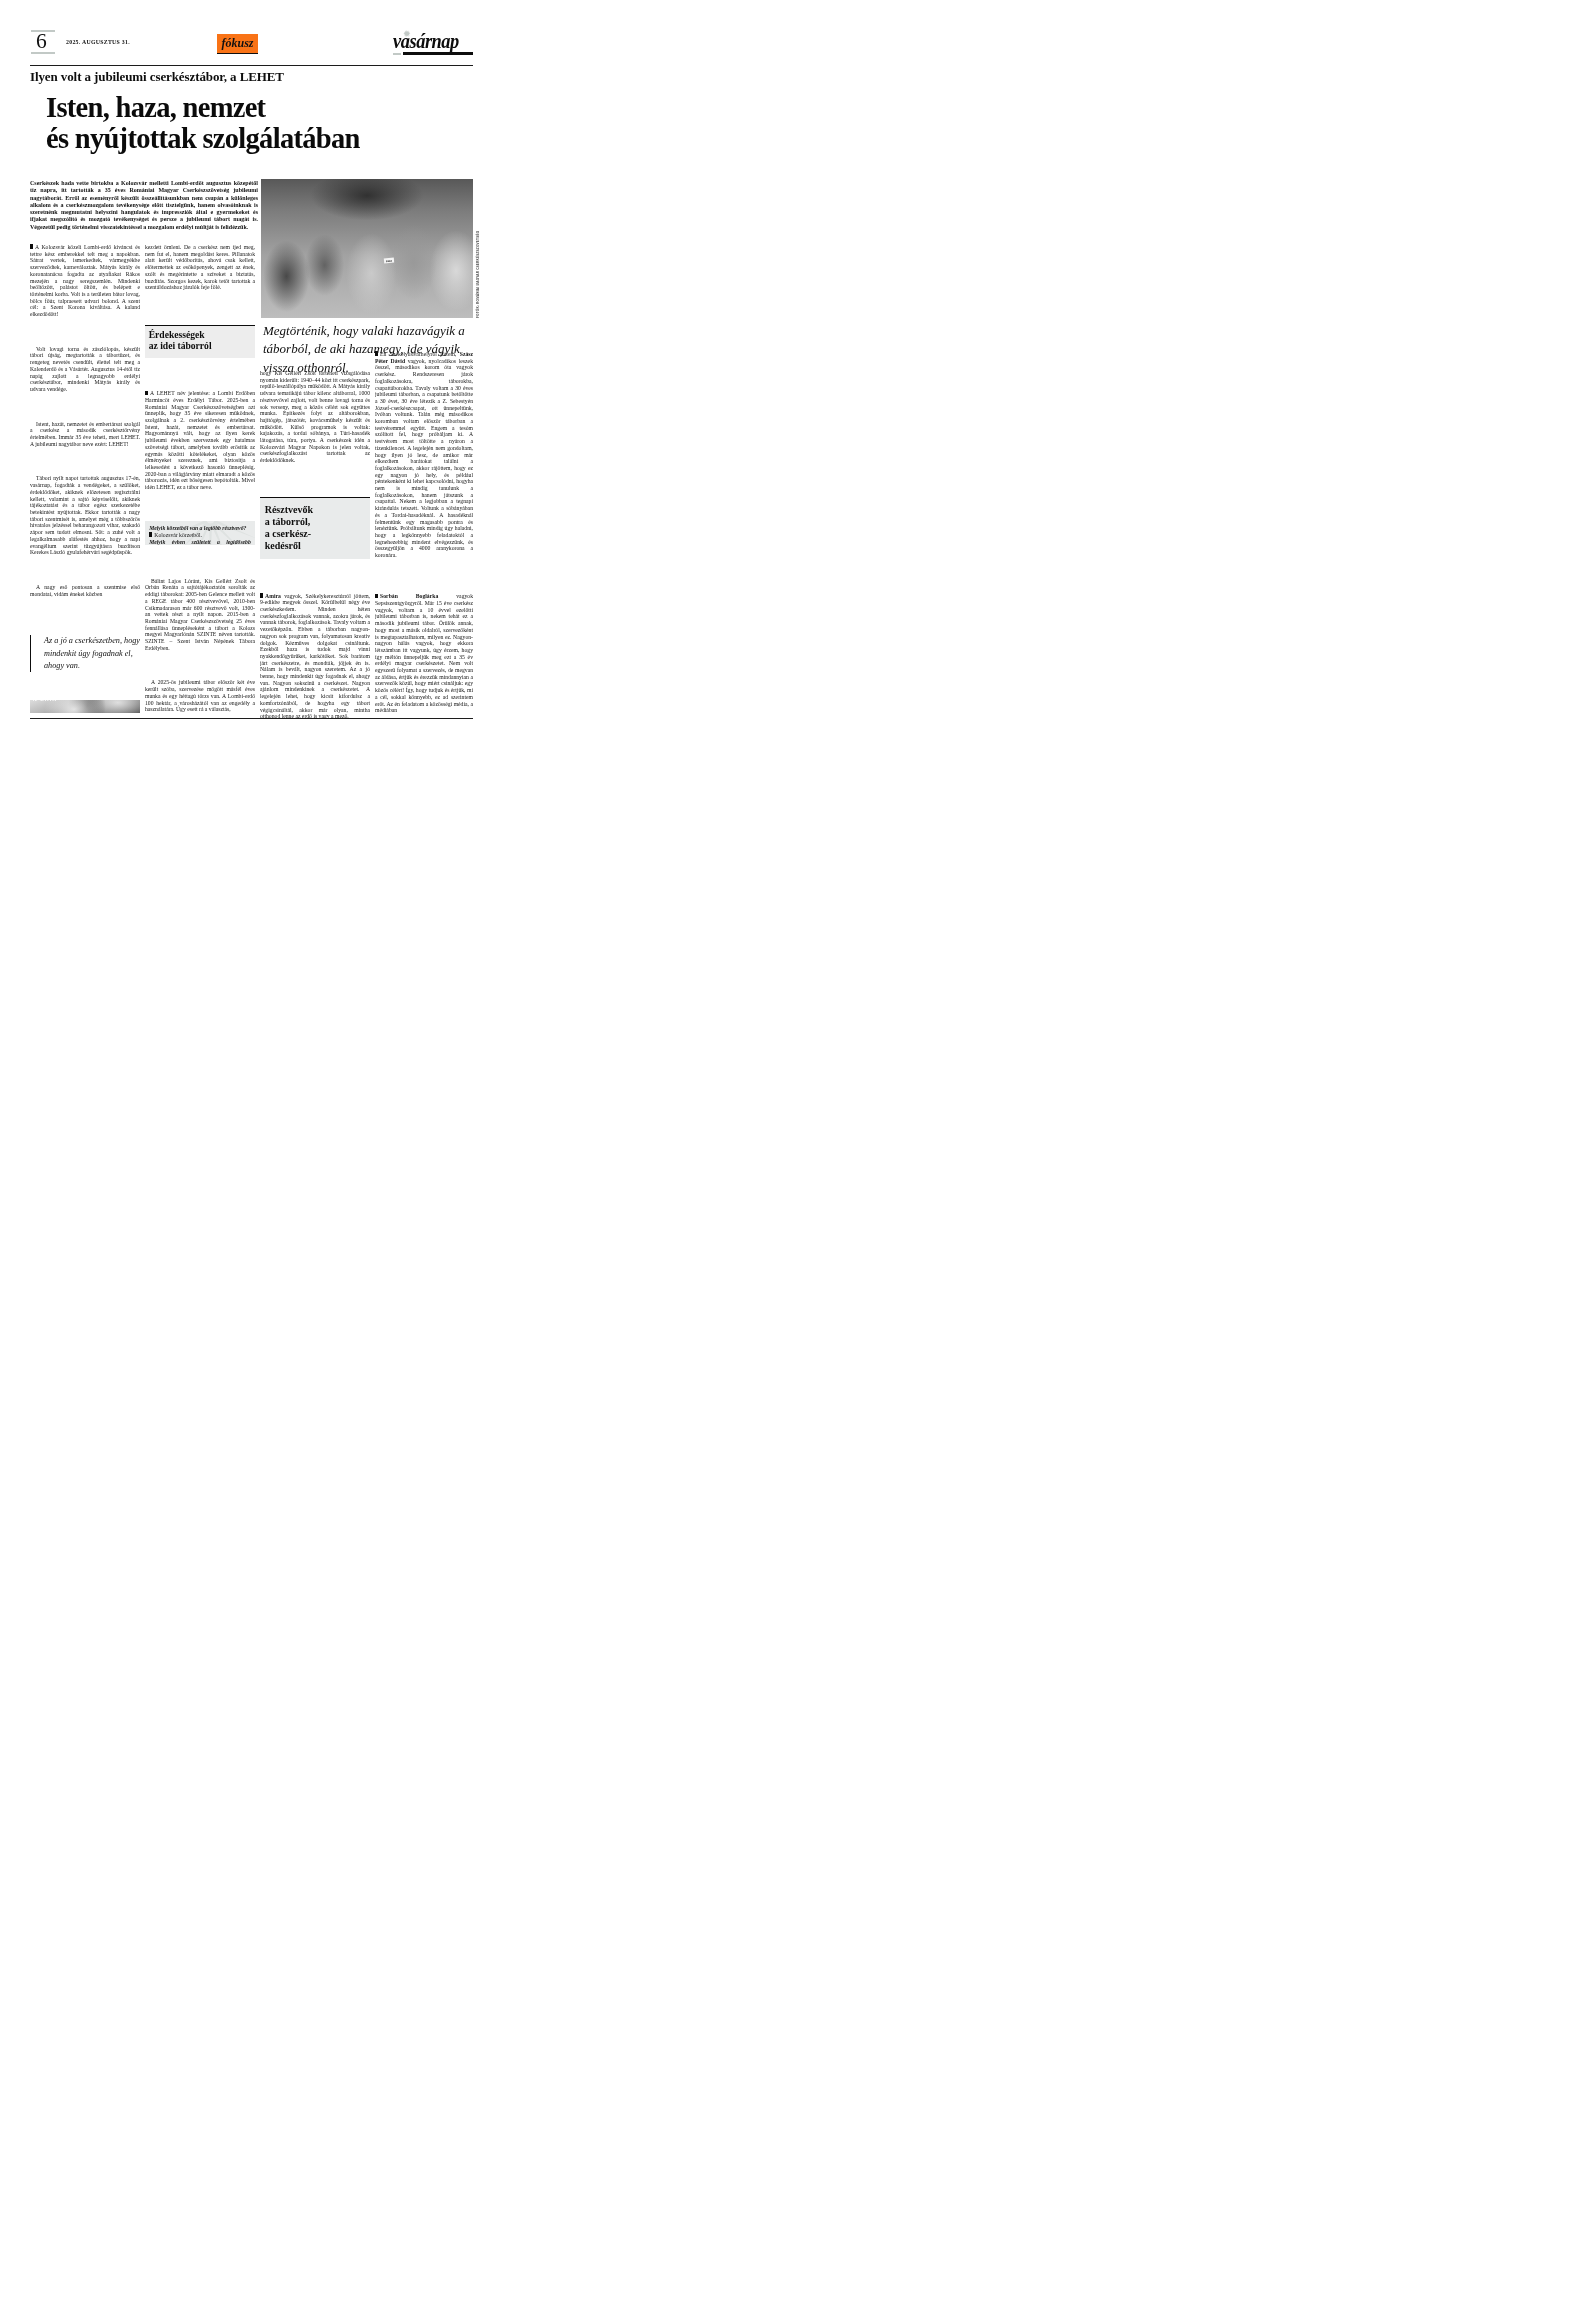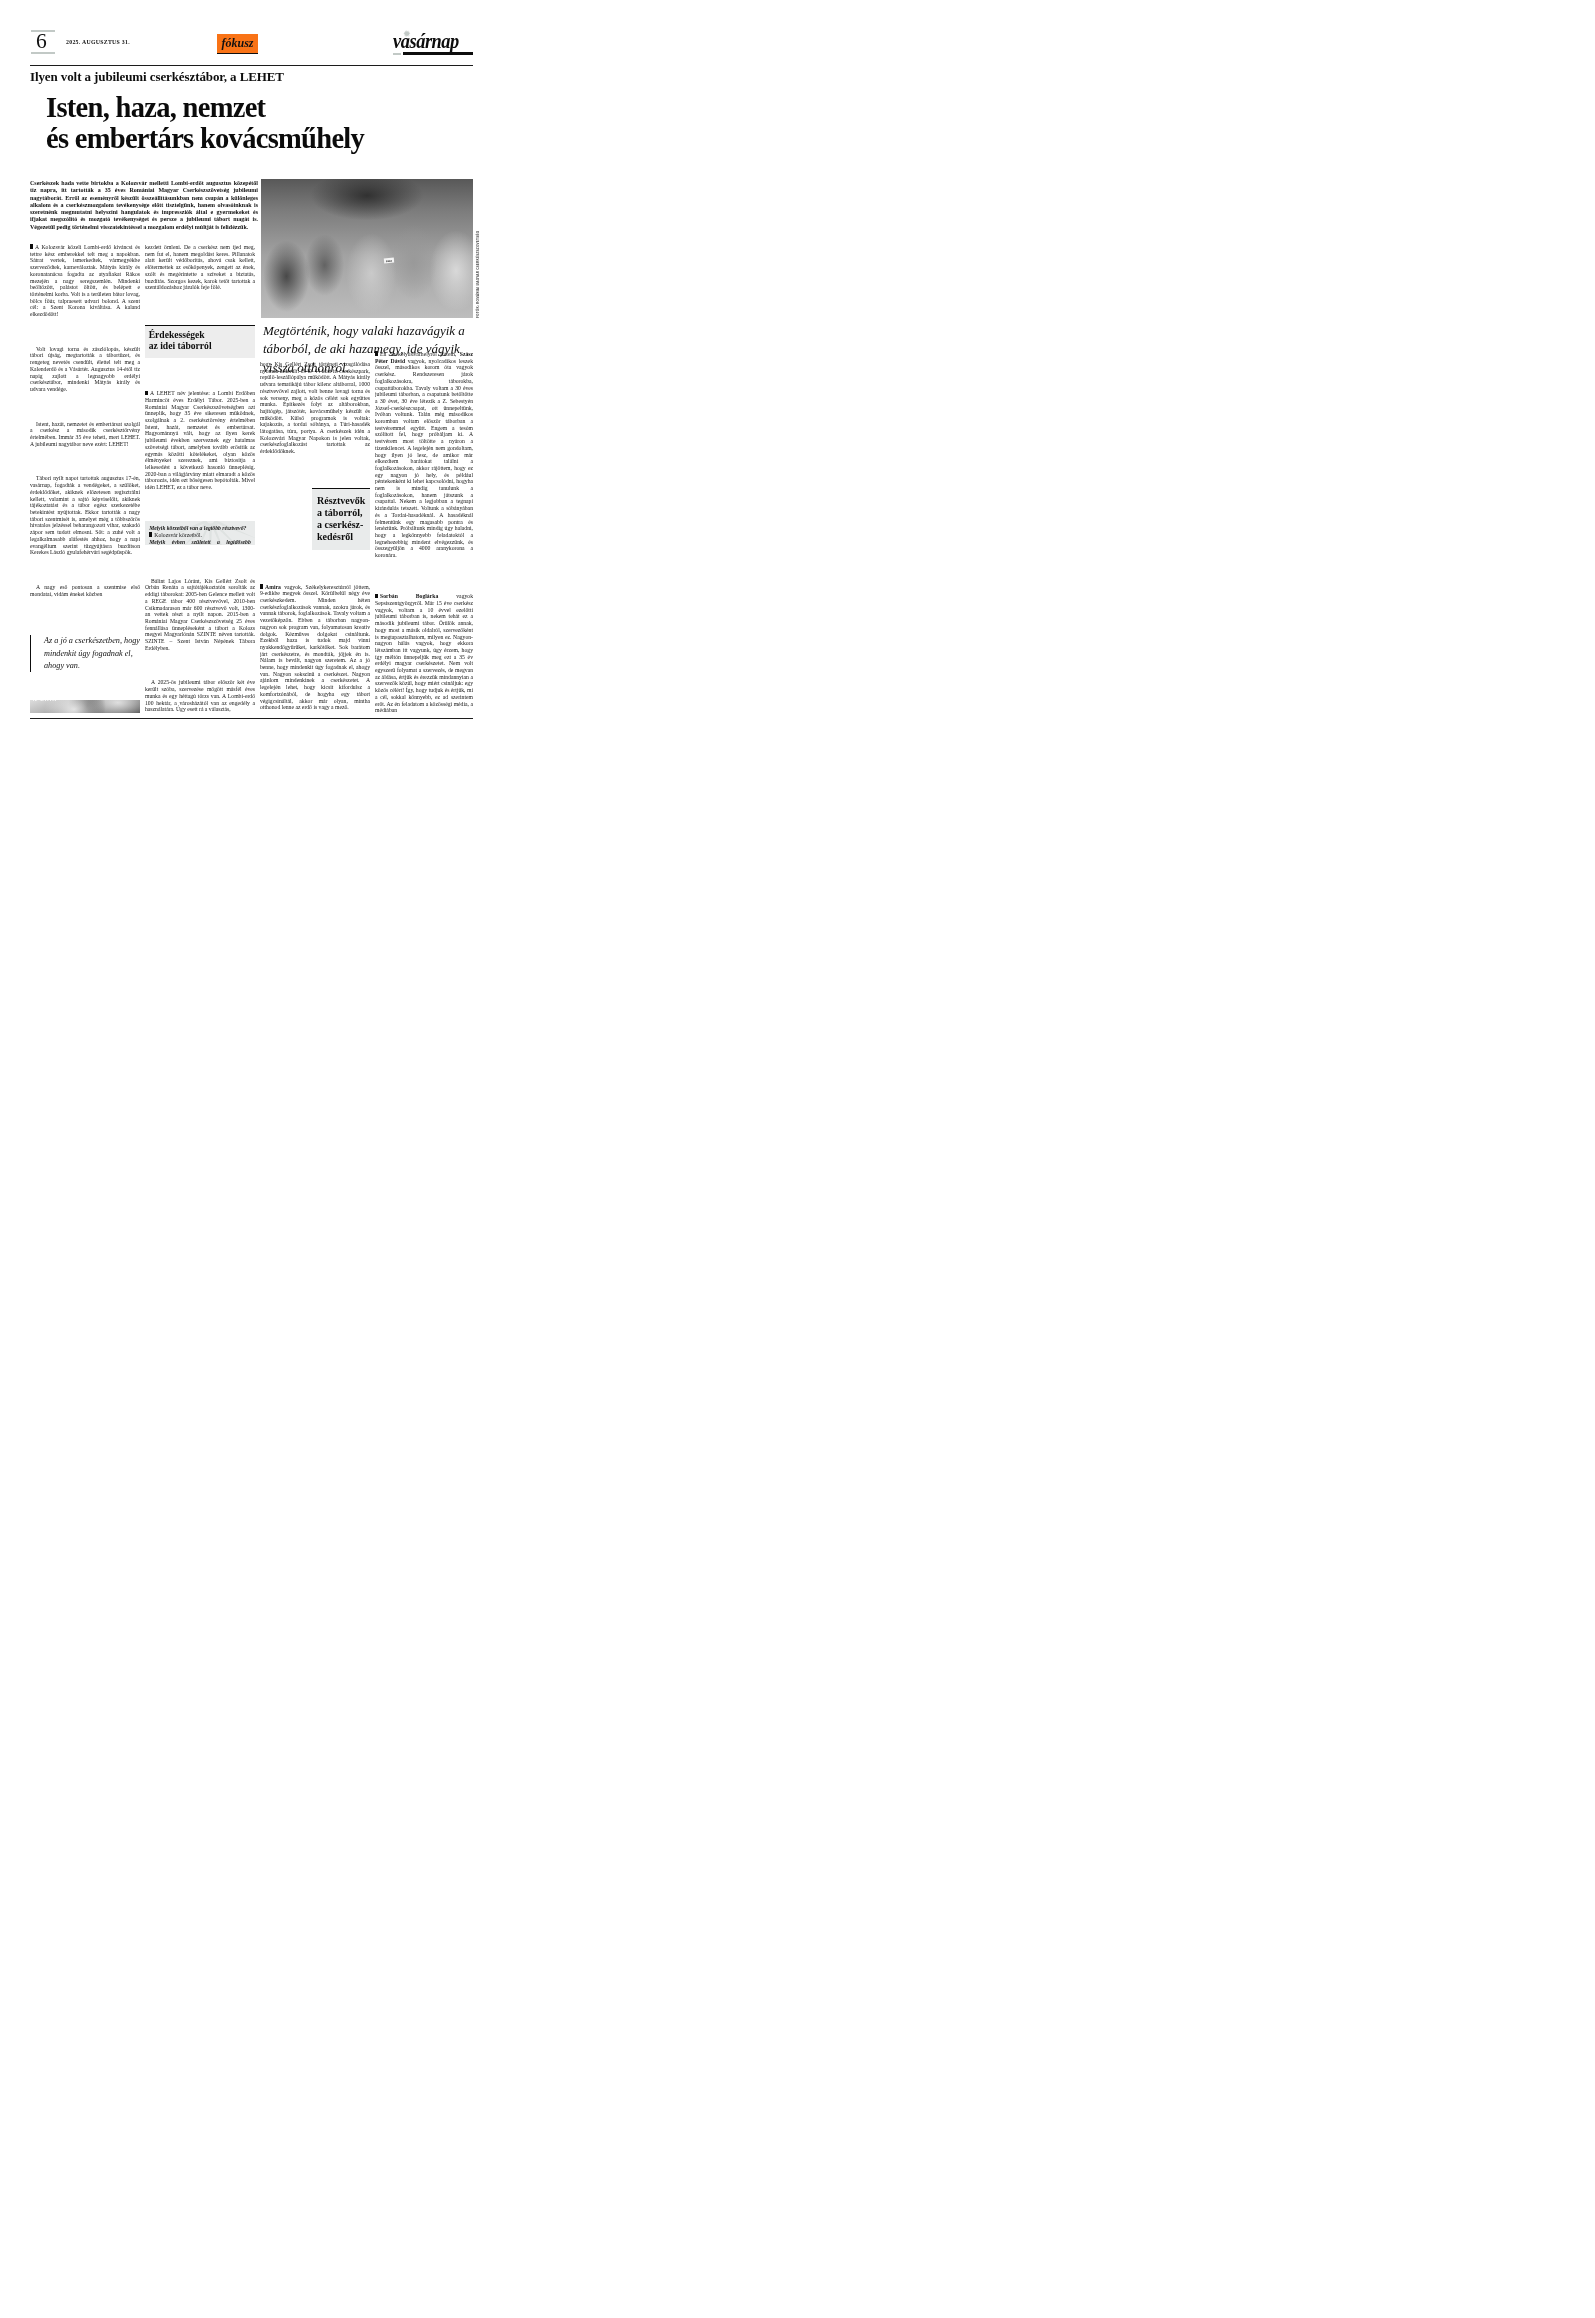--- a/index.html
+++ b/index.html
@@ -45,21 +45,21 @@
                 writing-mode:vertical-rl;transform:rotate(180deg);
                 font-family:"Liberation Sans",sans-serif;font-size:3.1px;font-weight:bold;
                 color:#3f3f3f;letter-spacing:0.2px;text-align:left;}
   .caption{position:absolute;left:263px;top:322px;width:209px;font-style:italic;
            font-size:13px;line-height:1.42;color:#101010;}
 
   
   .col{position:absolute;display:flex;flex-direction:column;overflow:hidden;gap:28px;}
   #col1{left:30px;top:244px;width:110px;height:469px;}
   #col2{left:145px;top:244px;width:110px;height:469px;}
-  #col3{left:260px;top:361px;width:110px;height:362px;align-items:flex-end;}
+  #col3{left:260px;top:370px;width:110px;height:362px;}
   #col4{left:375px;top:351px;width:98px;height:362px;}
 
   p.body{margin:0;font-size:5.7px;line-height:6.7px;text-align:justify;color:#161616;}
   p.body.indent{text-indent:6px;}
   p.body.gap{margin-top:6.5px;}
   .pmark{display:inline-block;width:2.8px;height:4.7px;background:#0d0d0d;margin-right:2.3px;}
   b.name{font-weight:bold;}
 
   .boxheading{margin:6px 0 4.7px;border-top:1.9px solid #0d0d0d;background:#ededed;
               padding:4.2px 3.7px 6px;font-size:9.6px;font-weight:bold;line-height:1.12;color:#0d0d0d;}
@@ -102,21 +102,21 @@
     <span class="g"></span>
     <span class="b"></span>
   </div>
 
   <div class="hrule"></div>
 
   <div class="kicker">Ilyen volt a jubileumi cserkésztábor, a LEHET</div>
 
   <div class="headline">
     <div>Isten, haza, nemzet</div>
-    <div>és embertárs kovácsműhely</div>
+    <div>és nyújtottak szolgálatában</div>
   </div>
 
   <div class="lead">Cserkészek hada vette birtokba a Kolozsvár melletti Lombi-erdőt augusztus közepétől tíz napra, itt tartották a 35 éves Romániai Magyar Cserkészszövetség jubileumi nagytáborát. Erről az eseményről készült összeállításunkban nem csupán a különleges alkalom és a cserkészmozgalom tevékenysége előtt tisztelgünk, hanem olvasóinknak is szeretnénk megmutatni helyszíni hangulatok és impressziók által e gyermekeket és ifjakat megszólító és mozgató tevékenységet és persze a jubileumi tábort magát is. Végezetül pedig történelmi visszatekintéssel a mozgalom erdélyi múltját is felidézzük.</div>
 
   <div class="main-photo">
     <span class="name-badge">Kata</span>
   </div>
   <div class="photo-credit">FOTÓK: ROMÁNIAI MAGYAR CSERKÉSZSZÖVETSÉG</div>
   <div class="caption">Megtörténik, hogy valaki hazavágyik a táborból, de aki hazamegy, ide vágyik vissza otthonról.</div>
 

